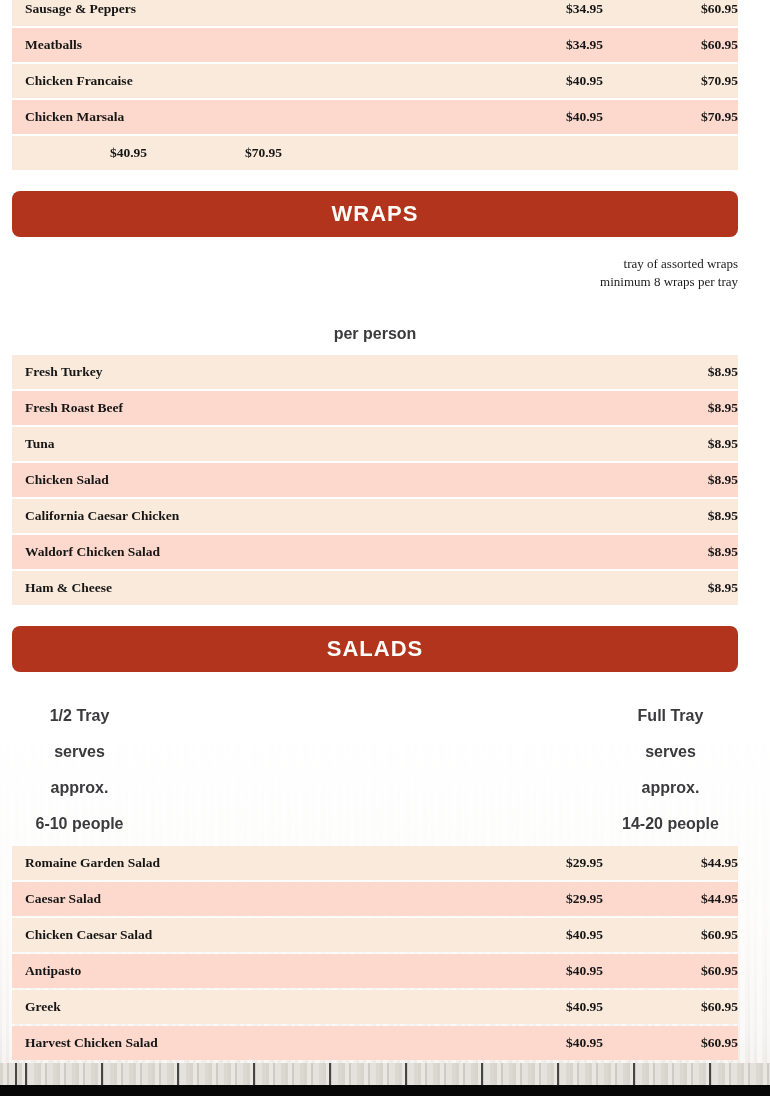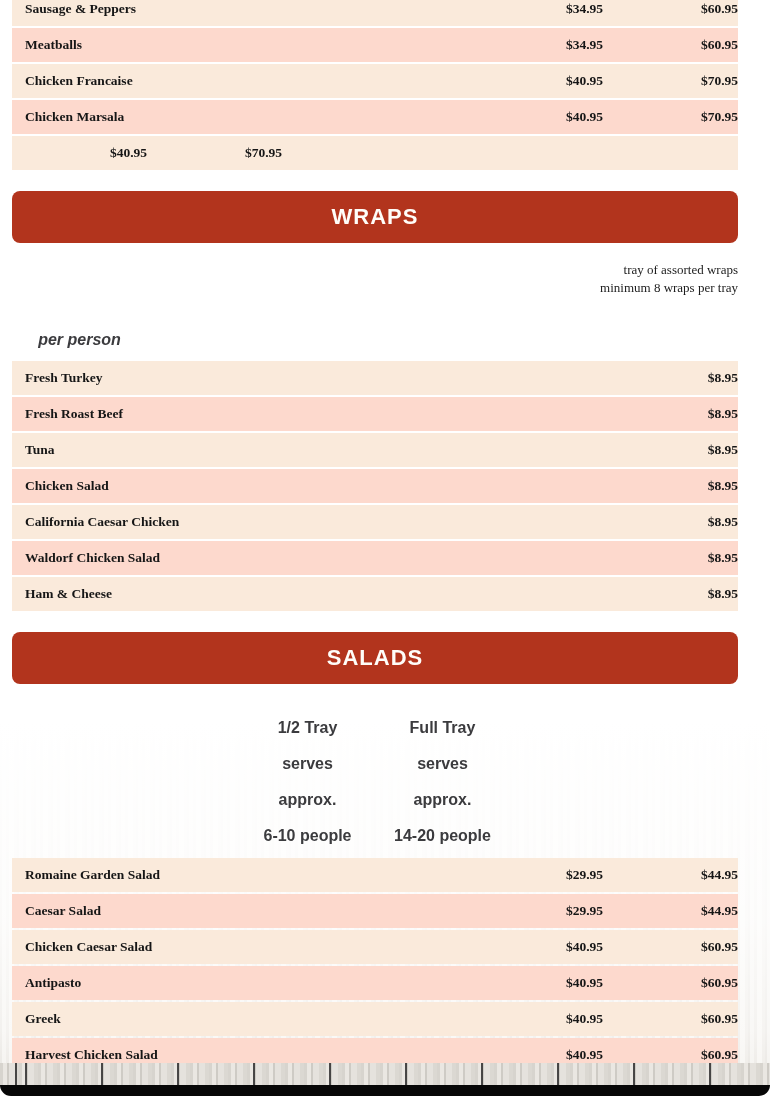--- a/index.html
+++ b/index.html
@@ -5,60 +5,59 @@
   * { margin:0; padding:0; box-sizing:border-box; }
   html,body { background:#ffffff; }
   .page {
     position:relative;
     width:770px; height:1096px;
     overflow:hidden;
     background-image:
       linear-gradient(180deg, #ffffff 0px, #ffffff 720px, rgba(255,255,255,0.82) 920px, rgba(255,255,255,0.5) 1030px, rgba(255,255,255,0.25) 1063px),
       repeating-linear-gradient(90deg, #e6e3de 0 2px, #f3f1ed 2px 6px, #eae7e2 6px 9px, #f6f4f0 9px 14px, #ece9e4 14px 17px);
     font-family:"Liberation Sans", sans-serif;
-    border-radius:11px;
   }
   .content { width:726px; margin-left:12px; }
 
   
   .menu-table.top { margin-top:-8px; }
   .menu-table.wraps { margin-top:11px; }
   .menu-table.salads { margin-top:4px; }
   .row {
     display:flex; align-items:center;
     height:34px; margin-bottom:2px;
     font-family:"Liberation Serif", serif;
     font-weight:700; font-size:13.5px; color:#161616;
   }
   .menu-table .row:nth-child(odd)  { background:#faeadb; }
   .menu-table .row:nth-child(even) { background:#fdd9cd; }
   .cell.name { flex:1; padding-left:13px; }
   .cell.price { width:135px; text-align:right; }
 
   
   .banner {
-    height:52px; border-radius:8px; background:#b2341d;
+    height:46px; border-radius:8px; background:#b2341d;
     display:flex; align-items:center; justify-content:center;
   }
   .banner.wraps-banner  { margin-top:21px; }
   .banner.salads-banner { margin-top:21px;justify-content:center; }
   .banner-text {
     color:#fffdf9; font-weight:700; font-size:22px; letter-spacing:1px;
   }
 
   
   .notes {
     margin-top:18px; text-align:right;
     font-family:"Liberation Serif", serif;
     font-size:13px; line-height:18px; color:#1c1c1c;
   }
 
   
-  .single-col-header { margin-top:32px; display:flex; justify-content:flex-start;font-style:italic; }
-  .dual-col-headers  { margin-top:26px; display:flex; justify-content:center; }
+  .single-col-header { margin-top:32px; display:flex; justify-content:center; }
+  .dual-col-headers  { margin-top:26px; display:flex; justify-content:space-between; }
   .col-header {
     width:135px; text-align:center;
     font-weight:700; font-size:16px; color:#3b3b3e; line-height:21px;
   }
   .col-header.multiline { line-height:36px; white-space:pre-line; }
 
   
   .wood-strip {
     position:absolute; left:0; bottom:11px; width:770px; height:22px;
     background-image:

